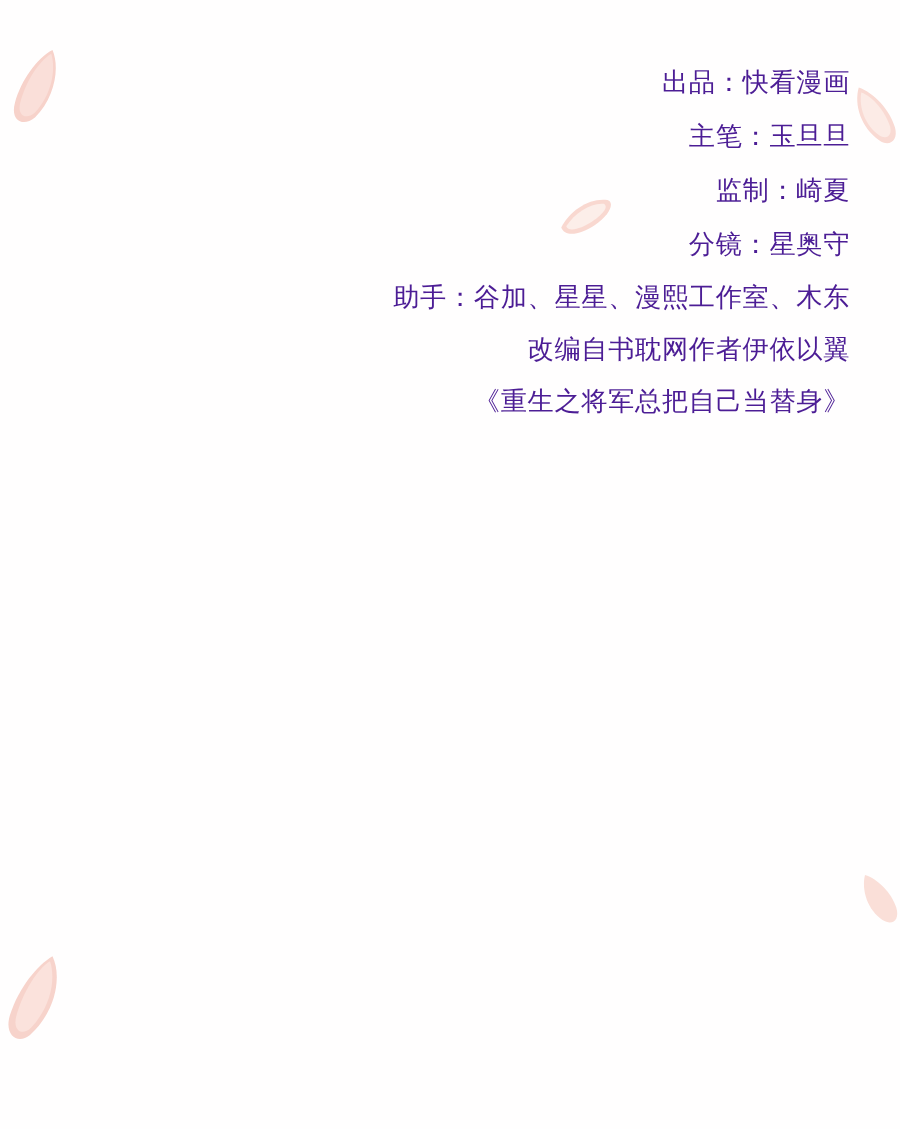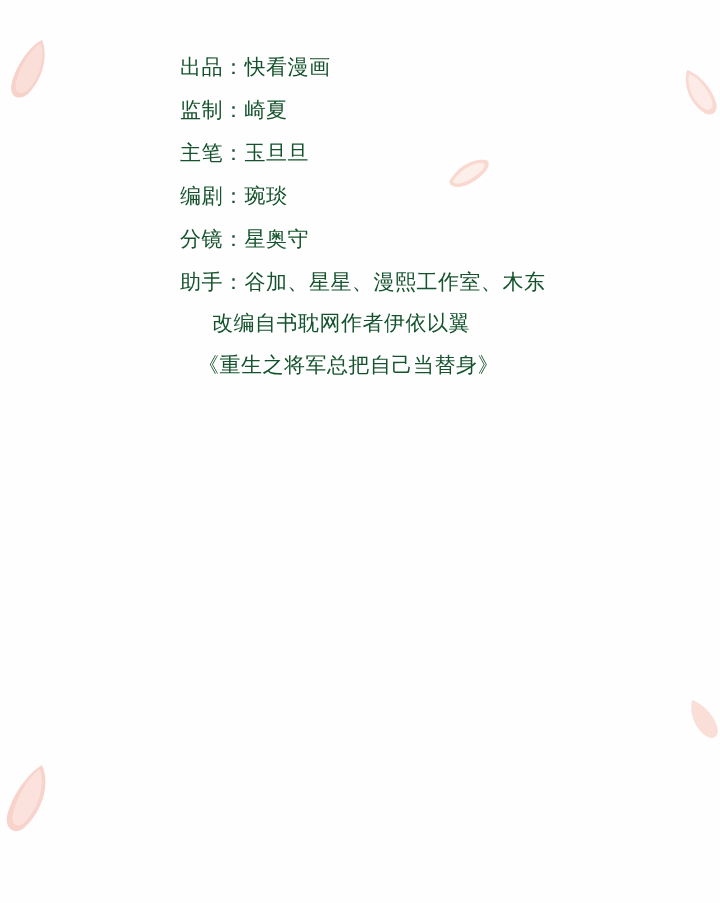--- a/index.html
+++ b/index.html
@@ -29,25 +29,26 @@
   }
   .petal svg { display: block; }
 
   .credits {
     position: absolute;
     left: 180px;
     top: 45px;
     width: 500px;
   }
   .credit-line {
-    color: #14532d;
+    color: #4c1d95;
     font-size: 21px;
     line-height: 43px;
     letter-spacing: 0.5px;
     white-space: nowrap;
+    text-align: right;
   }
   .credit-line.adapted {
     line-height: 40px;
     margin-left: 32px;
   }
   .credit-line.title-line {
     line-height: 44px;
     margin-left: 18px;
   }
 </style>
@@ -85,22 +86,21 @@
   </div>
 
   <div class="petal" style="left:688px; top:698px;">
     <svg width="34" height="44" viewBox="0 0 34 44">
       <path d="M4 2 C1 14 6 30 18 38 C26 43 32 38 29 28 C25 16 14 5 4 2 Z" fill="#fadfd8"></path>
     </svg>
   </div>
 
   <div class="credits">
     <div class="credit-line">出品：快看漫画</div>
+    <div class="credit-line">主笔：玉旦旦</div>
     <div class="credit-line">监制：崎夏</div>
-    <div class="credit-line">主笔：玉旦旦</div>
-    <div class="credit-line">编剧：琬琰</div>
     <div class="credit-line">分镜：星奥守</div>
     <div class="credit-line">助手：谷加、星星、漫熙工作室、木东</div>
     <div class="credit-line adapted">改编自书耽网作者伊依以翼</div>
     <div class="credit-line title-line">《重生之将军总把自己当替身》</div>
   </div>
 
 </div>
 
 </body></html>

